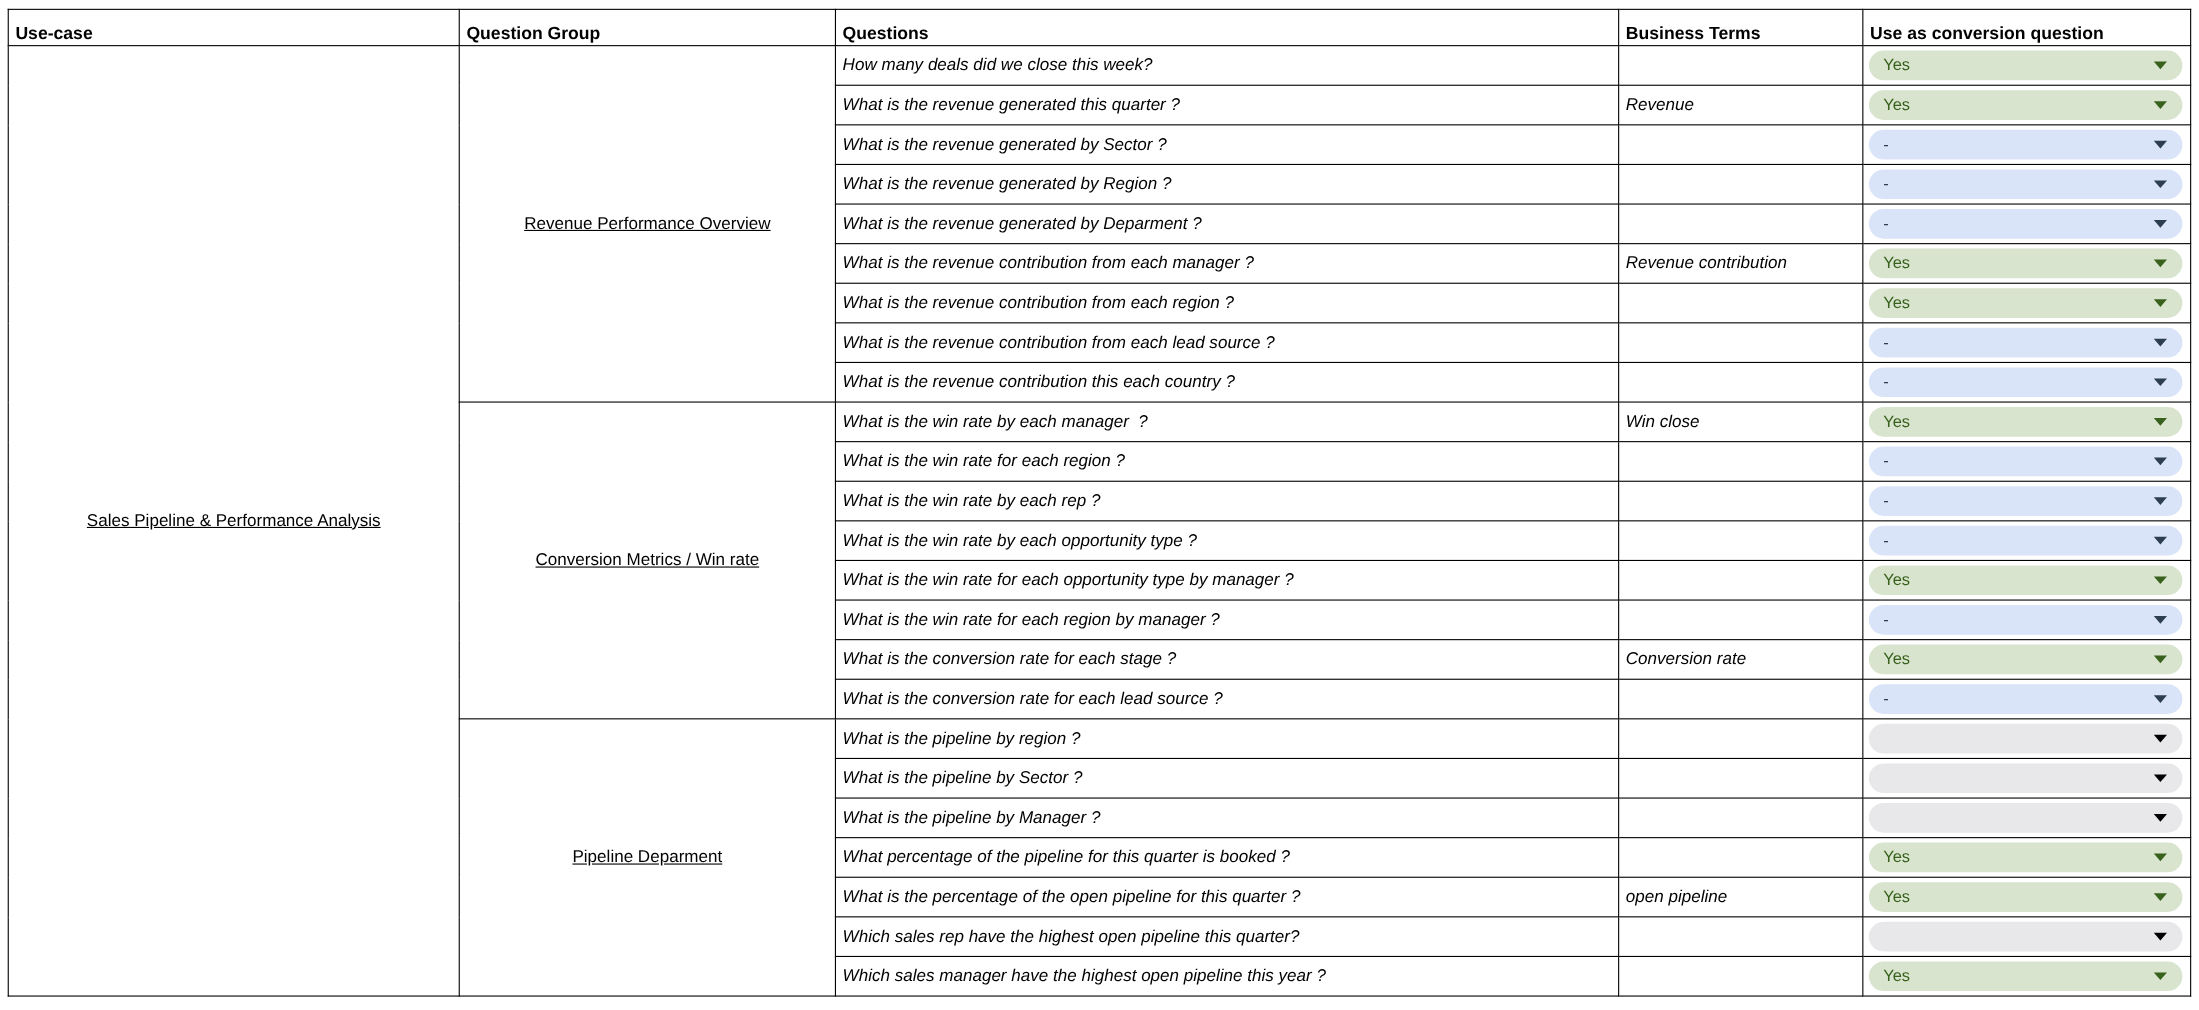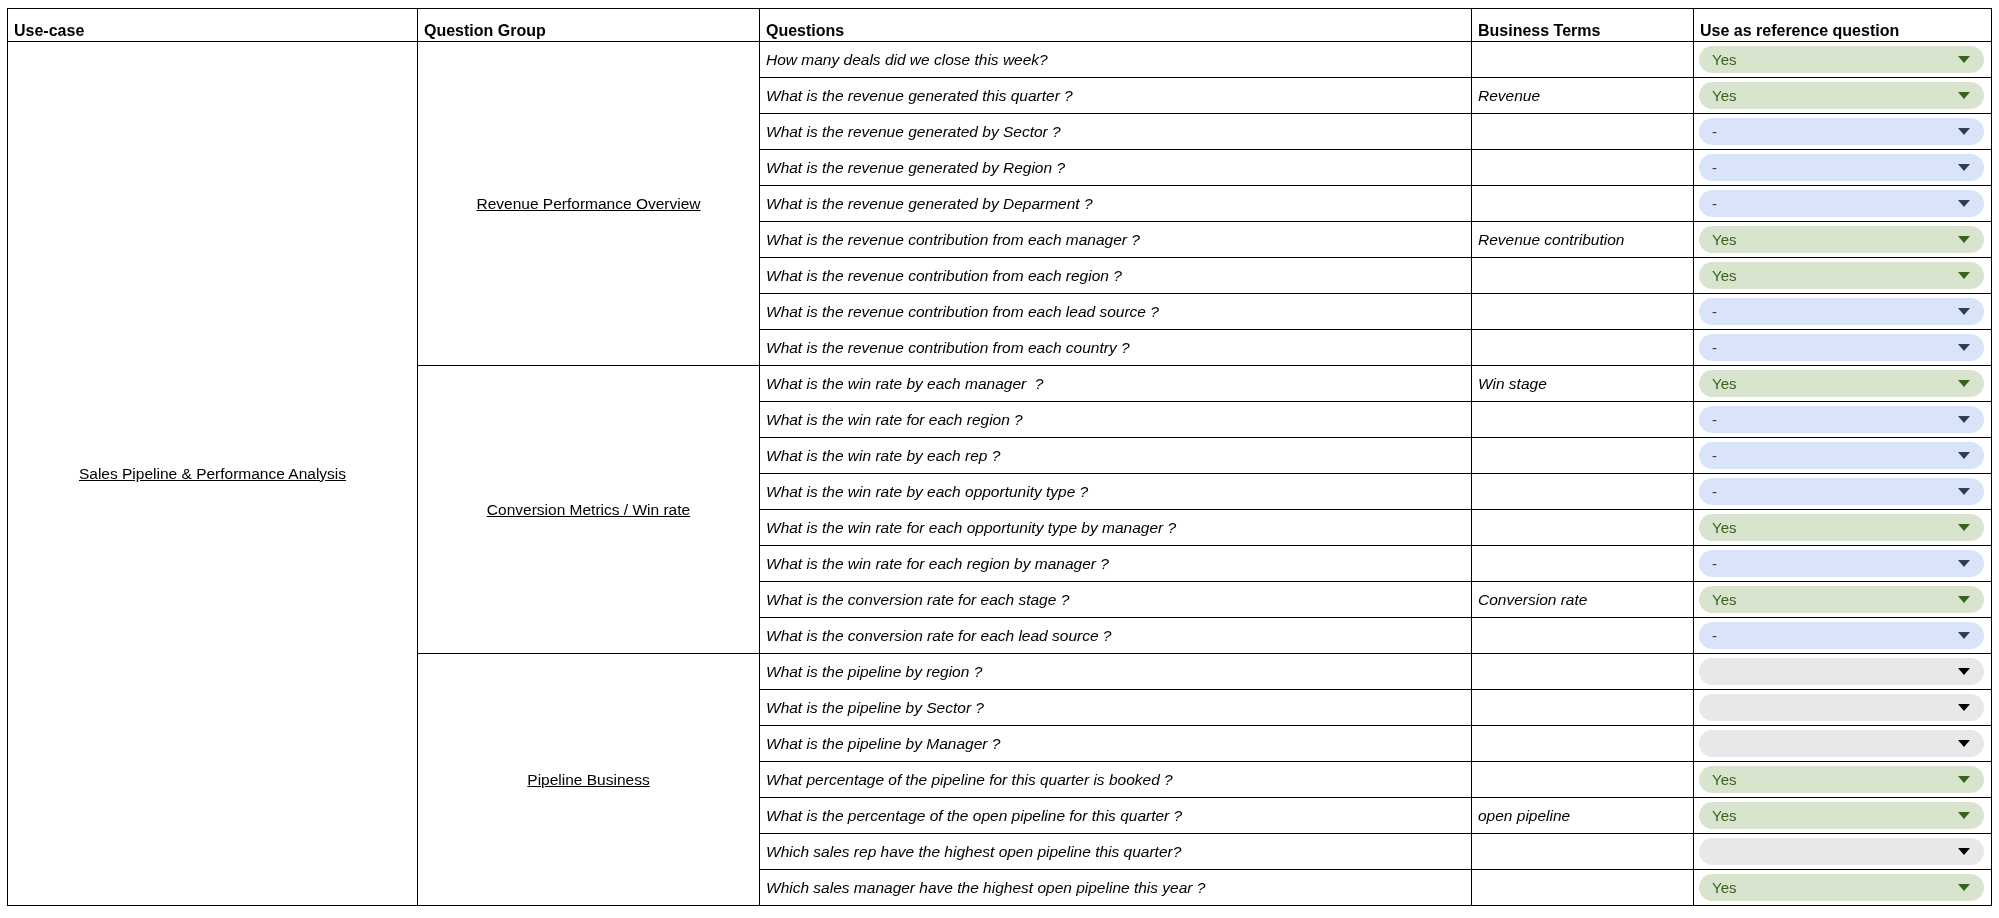--- a/index.html
+++ b/index.html
@@ -72,21 +72,21 @@
       <col style="width:712px">
       <col style="width:222px">
       <col style="width:298px">
     </colgroup>
     <thead>
       <tr>
         <th>Use-case</th>
         <th>Question Group</th>
         <th>Questions</th>
         <th>Business Terms</th>
-        <th>Use as reference question</th>
+        <th>Use as conversion question</th>
       </tr>
     </thead>
     <tbody id="tbody">
         <tr>
           <td class="usecase-cell" rowspan="24">Sales Pipeline &amp; Performance Analysis</td>
           <td class="group-cell" rowspan="9">Revenue Performance Overview</td>
           <td class="question-cell">How many deals did we close this week?</td>
           <td class="bterm-cell"></td>
           <td class="ref-cell">
             <div class="pill yes">
@@ -159,33 +159,33 @@
           <td class="question-cell">What is the revenue contribution from each lead source ?</td>
           <td class="bterm-cell"></td>
           <td class="ref-cell">
             <div class="pill dash">
               <span class="pill-label">-</span>
               <span class="pill-arrow"></span>
             </div>
           </td>
         </tr>
         <tr>
-          <td class="question-cell">What is the revenue contribution from each country ?</td>
+          <td class="question-cell">What is the revenue contribution this each country ?</td>
           <td class="bterm-cell"></td>
           <td class="ref-cell">
             <div class="pill dash">
               <span class="pill-label">-</span>
               <span class="pill-arrow"></span>
             </div>
           </td>
         </tr>
         <tr>
           <td class="group-cell" rowspan="8">Conversion Metrics / Win rate</td>
           <td class="question-cell">What is the win rate by each manager  ?</td>
-          <td class="bterm-cell">Win stage</td>
+          <td class="bterm-cell">Win close</td>
           <td class="ref-cell">
             <div class="pill yes">
               <span class="pill-label">Yes</span>
               <span class="pill-arrow"></span>
             </div>
           </td>
         </tr>
         <tr>
           <td class="question-cell">What is the win rate for each region ?</td>
           <td class="bterm-cell"></td>
@@ -250,21 +250,21 @@
           <td class="question-cell">What is the conversion rate for each lead source ?</td>
           <td class="bterm-cell"></td>
           <td class="ref-cell">
             <div class="pill dash">
               <span class="pill-label">-</span>
               <span class="pill-arrow"></span>
             </div>
           </td>
         </tr>
         <tr>
-          <td class="group-cell" rowspan="7">Pipeline Business</td>
+          <td class="group-cell" rowspan="7">Pipeline Deparment</td>
           <td class="question-cell">What is the pipeline by region ?</td>
           <td class="bterm-cell"></td>
           <td class="ref-cell">
             <div class="pill blank">
               <span class="pill-label"></span>
               <span class="pill-arrow"></span>
             </div>
           </td>
         </tr>
         <tr>

